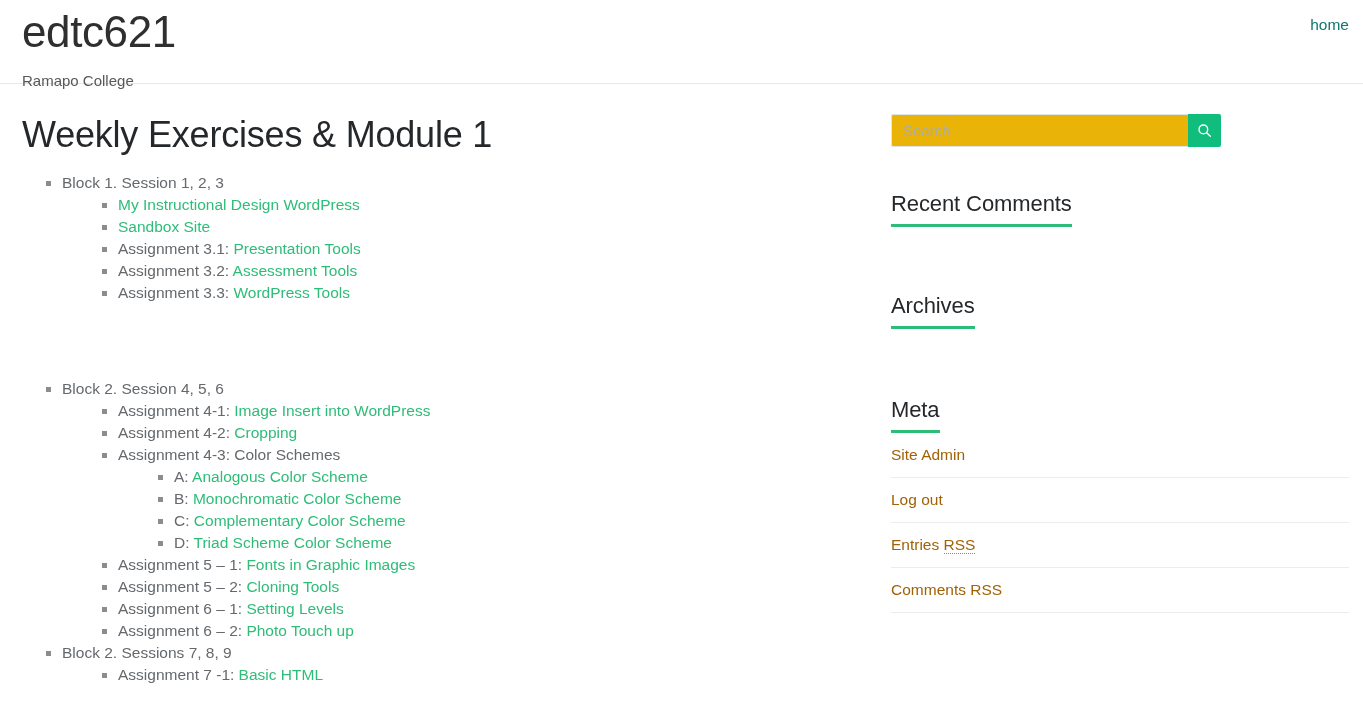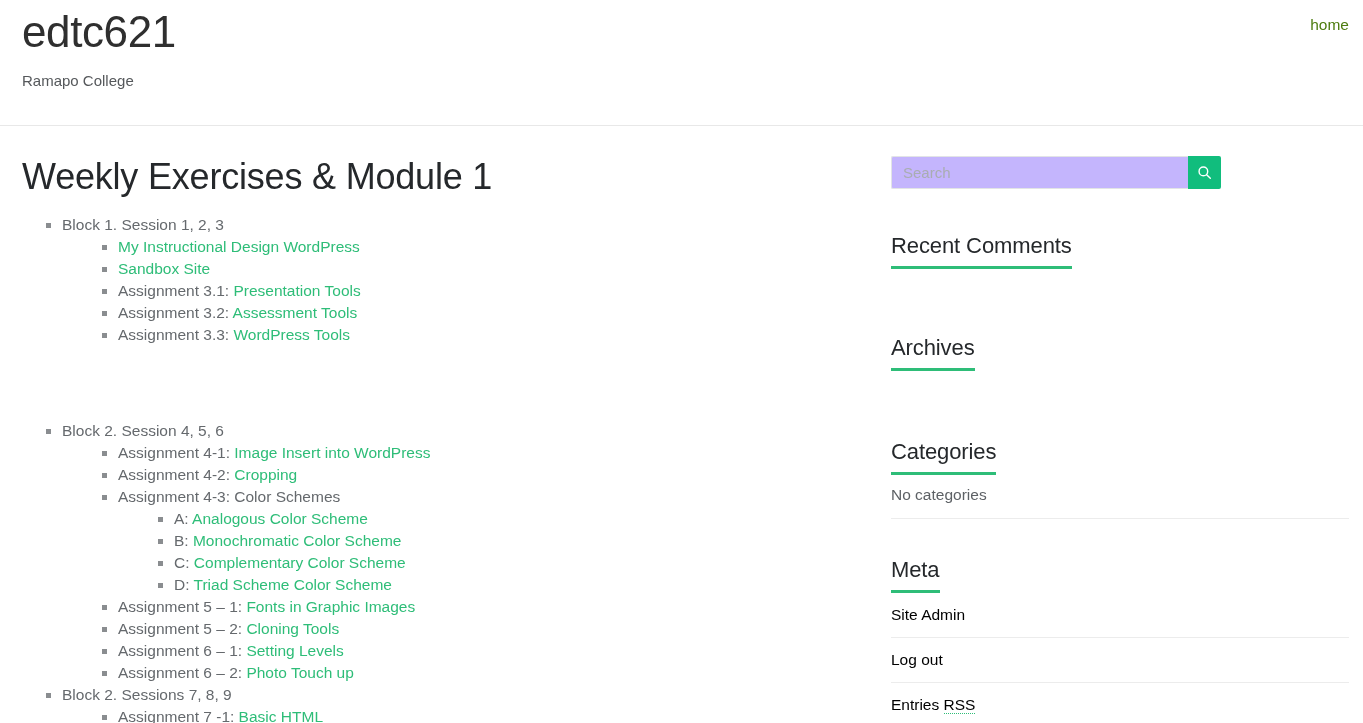--- a/index.html
+++ b/index.html
@@ -8,21 +8,21 @@
     width: 1363px; height: 723px;
     overflow: hidden;
     background: #ffffff;
     font-family: "Liberation Sans", sans-serif;
   }
   .page { width: 1363px; height: 723px; position: relative; overflow: hidden; }
 
   
   .site-header {
     position: relative;
-    height: 126px;
+    height: 84px;
     border-bottom: 1px solid #e8e8e8;
     padding: 0 24px;
   }
   .site-title {
     position: absolute;
     left: 22px; top: 6px;
     font-size: 44px;
     font-weight: 400;
     color: #2f2f2f;
     letter-spacing: -0.4px;
@@ -34,21 +34,21 @@
     font-size: 15px;
     color: #55585b;
     font-weight: 400;
   }
   .main-nav {
     position: absolute;
     right: 14px; top: 16px;
     font-size: 15.5px;
   }
   .main-nav a {
-    color: #4d7c0f;
+    color: #0f766e;
     text-decoration: none;
   }
 
   
   .content-wrap {
     position: relative;
     padding: 0;
   }
   .main-column {
     position: absolute;
@@ -92,21 +92,21 @@
   .search-form {
     display: flex;
     width: 330px;
     height: 33px;
     margin-bottom: 44px;
   }
   .search-input {
     flex: 1;
     border: 1px solid #e2e4e6;
     border-right: none;
-    background: #c4b5fd;
+    background: #eab308;
     padding: 0 11px;
     font-size: 15px;
     color: #55585b;
     font-family: "Liberation Sans", sans-serif;
     outline: none;
     border-radius: 2px 0 0 2px;
   }
   .search-input::placeholder { color: #a9adb1; }
   .search-submit {
     width: 33px;
@@ -140,21 +140,21 @@
     border-bottom: 1px solid #ececec;
     width: 458px;
   }
   .widget ul { list-style: none; margin: 0; padding: 0; width: 458px; }
   .widget ul li {
     padding: 13px 0;
     border-bottom: 1px solid #ececec;
   }
   .widget ul li:first-child { padding-top: 4px; }
   .widget ul li a {
-    color: #000000;
+    color: #a16207;
     text-decoration: none;
     font-size: 15.5px;
   }
   .widget ul li a abbr {
     text-decoration: none;
     border-bottom: 1px dotted #2ebd78;
     text-align: right;
   }
   .w-archives .widget-title, .w-comments .widget-title { margin-bottom: 16px; }
   .w-comments { margin-bottom: 50px; }
@@ -243,26 +243,20 @@
       </form>
 
       <section class="widget w-comments">
         <h2 class="widget-title">Recent Comments</h2>
       </section>
 
       <section class="widget w-archives">
         <h2 class="widget-title">Archives</h2>
       </section>
 
-      <section class="widget w-categories">
-        <h2 class="widget-title">Categories</h2>
-        <div class="widget-body">
-          <div class="widget-empty">No categories</div>
-        </div>
-      </section>
 
       <section class="widget w-meta">
         <h2 class="widget-title">Meta</h2>
         <ul>
           <li>
             <a href="#">Site Admin</a>
           </li>
           <li>
             <a href="#">Log out</a>
           </li>

